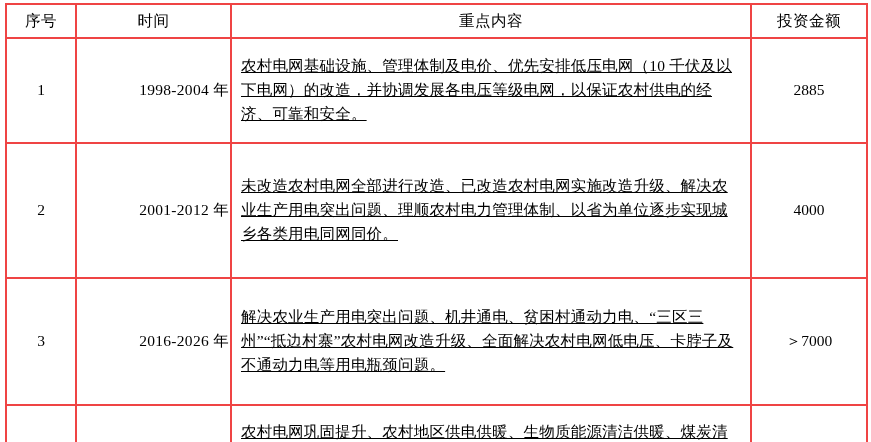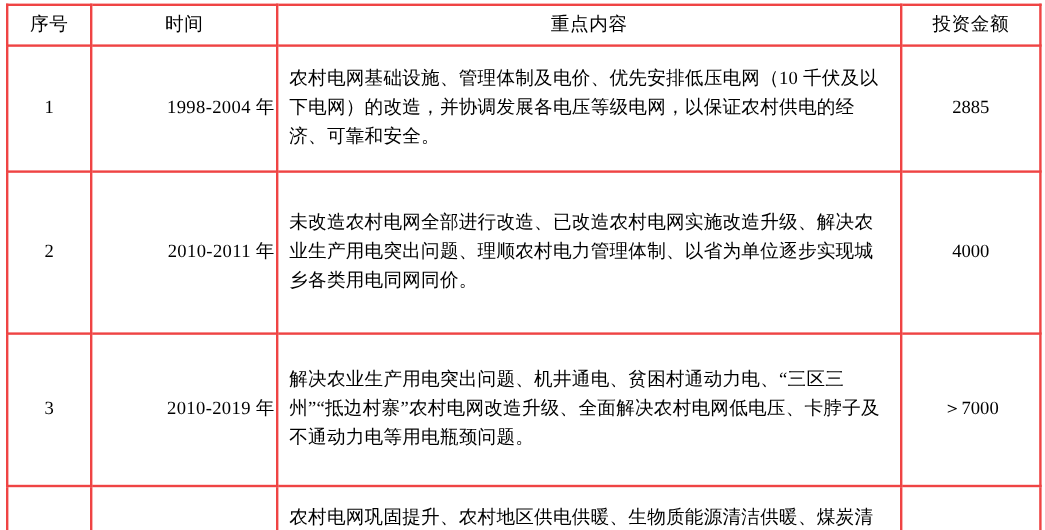--- a/index.html
+++ b/index.html
@@ -49,20 +49,21 @@
   }
   td.time {
     text-align: right;
     font-size: 15.5px;
     letter-spacing: 0.3px;
   }
   td.main {
     text-align: left;
     padding: 7px 9px 8px 9px;
     letter-spacing: 0.2px;
+    text-decoration: underline;
   }
   td.money {
     text-align: center;
     font-size: 15.5px;
     margin-top: 48px;
   }
   tr.r1 td { height: 88px; }
   tr.r2 td { height: 118px; }
   tr.r3 td { height: 110px; }
   tr.r4 td { height: 86px; }
@@ -88,27 +89,27 @@
     </thead>
     <tbody>
       <tr class="r1">
         <td class="no">1</td>
         <td class="time">1998-2004 年</td>
         <td class="main">农村电网基础设施、管理体制及电价、优先安排低压电网（10 千伏及以下电网）的改造，并协调发展各电压等级电网，以保证农村供电的经济、可靠和安全。</td>
         <td class="money">2885</td>
       </tr>
       <tr class="r2">
         <td class="no">2</td>
-        <td class="time">2010-2011 年</td>
+        <td class="time">2001-2012 年</td>
         <td class="main">未改造农村电网全部进行改造、已改造农村电网实施改造升级、解决农业生产用电突出问题、理顺农村电力管理体制、以省为单位逐步实现城乡各类用电同网同价。</td>
         <td class="money">4000</td>
       </tr>
       <tr class="r3">
         <td class="no">3</td>
-        <td class="time">2010-2019 年</td>
+        <td class="time">2016-2026 年</td>
         <td class="main">解决农业生产用电突出问题、机井通电、贫困村通动力电、“三区三州”“抵边村寨”农村电网改造升级、全面解决农村电网低电压、卡脖子及不通动力电等用电瓶颈问题。</td>
         <td class="money">＞7000</td>
       </tr>
       <tr class="r4">
         <td class="no">4</td>
         <td class="time">2020-2025 年</td>
         <td class="main">农村电网巩固提升、农村地区供电供暖、生物质能源清洁供暖、煤炭清洁化利用、散煤替代、农村能源互联网、提升农村电网装备水平、数字化、智能化。</td>
         <td class="money">-</td>
       </tr>
     </tbody>

